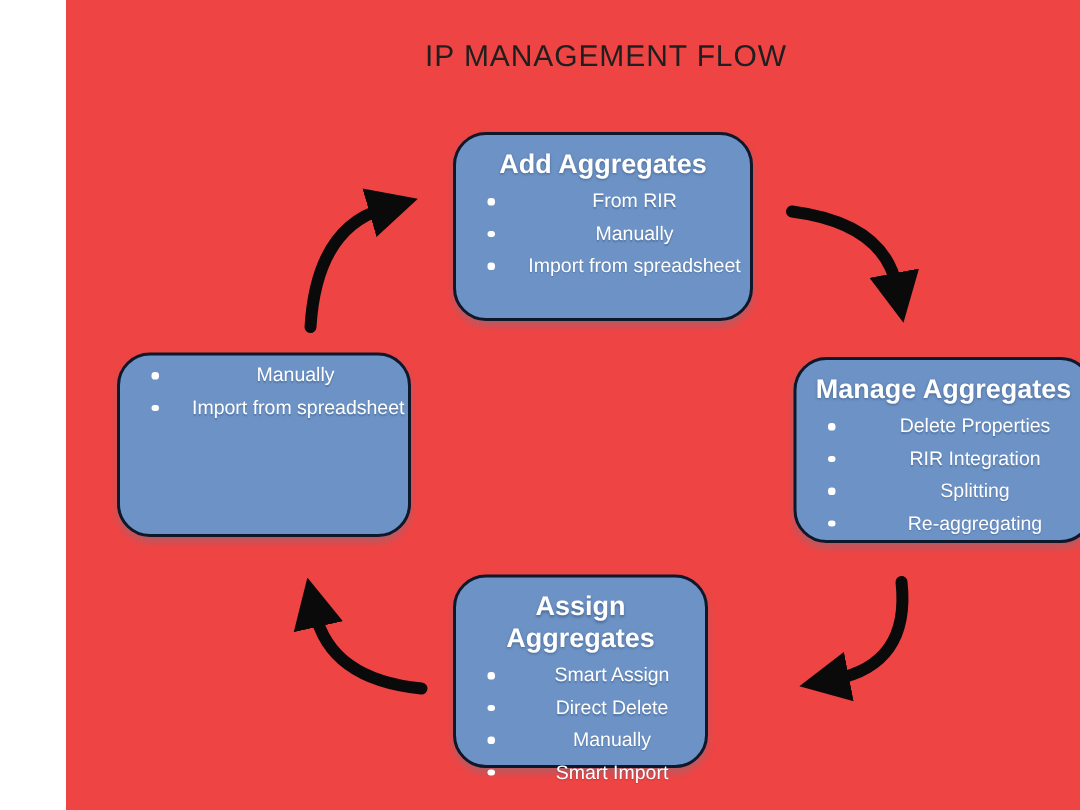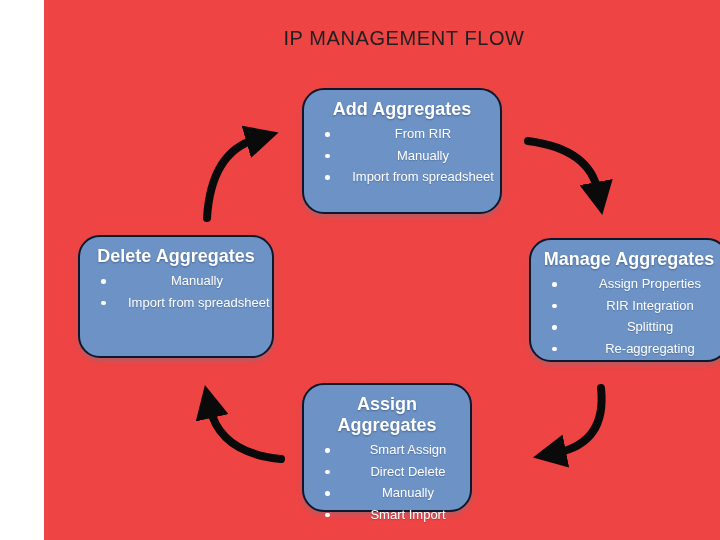--- a/index.html
+++ b/index.html
@@ -105,38 +105,37 @@
     <ul class="bullet-list">
       <li class="bullet-item"><span class="bullet-dot"></span><span>From RIR</span></li>
       <li class="bullet-item"><span class="bullet-dot"></span><span>Manually</span></li>
       <li class="bullet-item"><span class="bullet-dot"></span><span>Import from spreadsheet</span></li>
     </ul>
   </div>
 
   <div class="box box-manage">
     <div class="box-heading">Manage Aggregates</div>
     <ul class="bullet-list">
-      <li class="bullet-item"><span class="bullet-dot"></span><span>Assign Properties</span></li>
+      <li class="bullet-item"><span class="bullet-dot"></span><span>Delete Properties</span></li>
       <li class="bullet-item"><span class="bullet-dot"></span><span>RIR Integration</span></li>
       <li class="bullet-item"><span class="bullet-dot"></span><span>Splitting</span></li>
       <li class="bullet-item"><span class="bullet-dot"></span><span>Re-aggregating</span></li>
     </ul>
   </div>
 
   <div class="box box-assign">
     <div class="box-heading">Assign Aggregates</div>
     <ul class="bullet-list">
       <li class="bullet-item"><span class="bullet-dot"></span><span>Smart Assign</span></li>
       <li class="bullet-item"><span class="bullet-dot"></span><span>Direct Delete</span></li>
       <li class="bullet-item"><span class="bullet-dot"></span><span>Manually</span></li>
       <li class="bullet-item"><span class="bullet-dot"></span><span>Smart Import</span></li>
     </ul>
   </div>
 
   <div class="box box-delete">
-    <div class="box-heading">Delete Aggregates</div>
     <ul class="bullet-list">
       <li class="bullet-item"><span class="bullet-dot"></span><span>Manually</span></li>
       <li class="bullet-item"><span class="bullet-dot"></span><span>Import from spreadsheet</span></li>
     </ul>
   </div>
 
 </div>
 
 </body></html>

